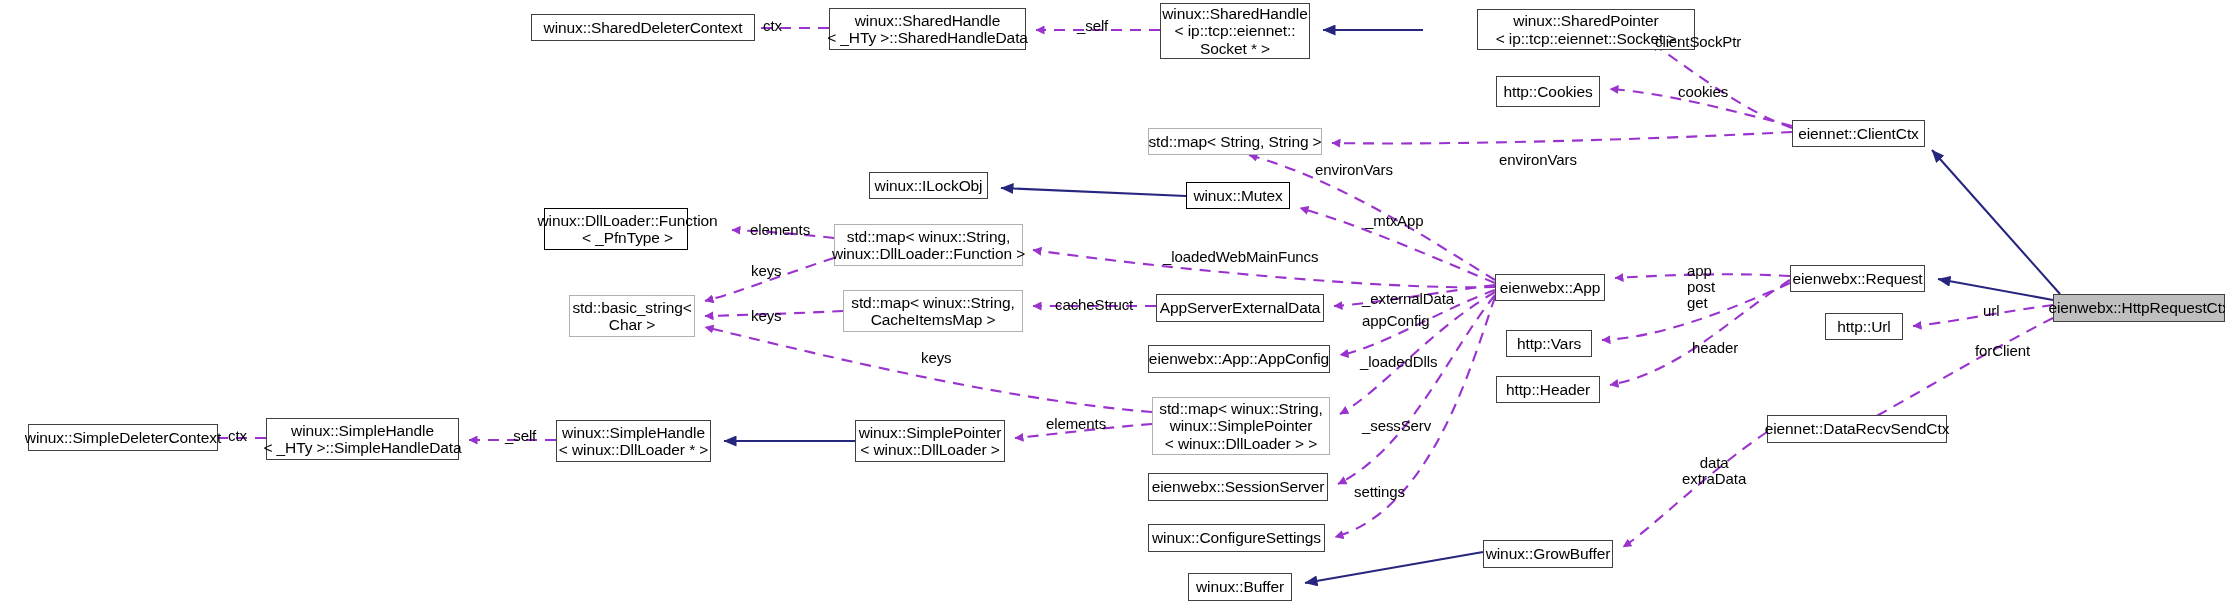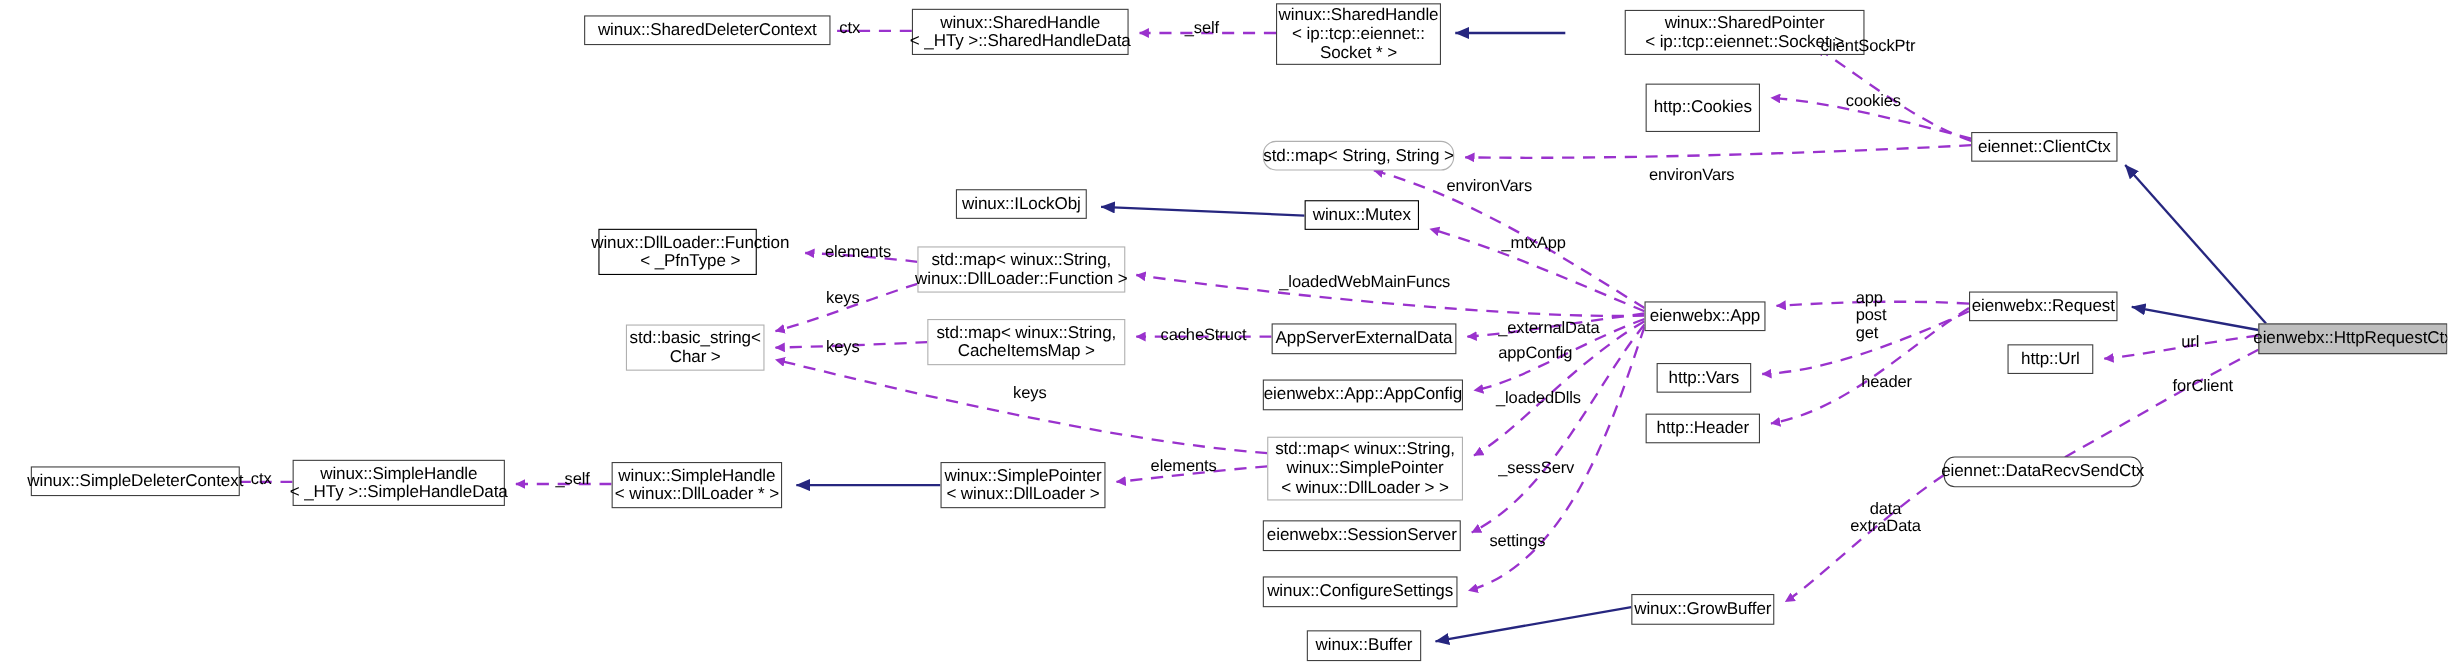--- a/index.html
+++ b/index.html
@@ -137,23 +137,23 @@
 
   <div id="nodes">
     <div class="node b-dark" style="left:531px;  top:14px;  width:224px; height:27px;">winux::SharedDeleterContext</div>
     <div class="node b-dark" style="left:829px;  top:8px;   width:197px; height:42px;">winux::SharedHandle
 &lt; _HTy &gt;::SharedHandleData</div>
     <div class="node b-dark" style="left:1160px; top:3px;   width:150px; height:56px;">winux::SharedHandle
 &lt; ip::tcp::eiennet::
 Socket * &gt;</div>
     <div class="node b-dark" style="left:1477px; top:9px;   width:218px; height:41px;">winux::SharedPointer
 &lt; ip::tcp::eiennet::Socket &gt;</div>
-    <div class="node b-dark" style="left:1496px; top:76px;  width:104px; height:44px;">http::Cookies</div>
+    <div class="node b-dark" style="left:1496px; top:76px;  width:104px; height:31px;">http::Cookies</div>
     <div class="node b-dark" style="left:1792px; top:120px; width:133px; height:27px;">eiennet::ClientCtx</div>
-    <div class="node b-light" style="left:1148px; top:128px; width:174px; height:27px;border-radius:12px;">std::map&lt; String, String &gt;</div>
+    <div class="node b-light" style="left:1148px; top:128px; width:174px; height:27px;">std::map&lt; String, String &gt;</div>
     <div class="node b-dark" style="left:869px;  top:172px; width:119px; height:27px;">winux::ILockObj</div>
     <div class="node b-black" style="left:1186px; top:182px; width:104px; height:27px;">winux::Mutex</div>
     <div class="node b-black" style="left:544px;  top:208px; width:144px; height:42px;padding-left:28px;">winux::DllLoader::Function
 &lt; _PfnType &gt;</div>
     <div class="node b-light" style="left:834px;  top:224px; width:189px; height:42px;">std::map&lt; winux::String,
 winux::DllLoader::Function &gt;</div>
     <div class="node b-light" style="left:569px;  top:295px; width:126px; height:42px;">std::basic_string&lt;
 Char &gt;</div>
     <div class="node b-light" style="left:843px;  top:290px; width:180px; height:42px;">std::map&lt; winux::String,
 CacheItemsMap &gt;</div>
@@ -169,21 +169,21 @@
     <div class="node b-dark" style="left:266px;  top:418px; width:193px; height:42px;">winux::SimpleHandle
 &lt; _HTy &gt;::SimpleHandleData</div>
     <div class="node b-dark" style="left:556px;  top:420px; width:155px; height:42px;">winux::SimpleHandle
 &lt; winux::DllLoader * &gt;</div>
     <div class="node b-dark" style="left:855px;  top:420px; width:150px; height:42px;">winux::SimplePointer
 &lt; winux::DllLoader &gt;</div>
     <div class="node b-light" style="left:1152px; top:397px; width:178px; height:58px;">std::map&lt; winux::String,
 winux::SimplePointer
 &lt; winux::DllLoader &gt; &gt;</div>
     <div class="node b-dark" style="left:1148px; top:473px; width:180px; height:28px;">eienwebx::SessionServer</div>
-    <div class="node b-dark" style="left:1767px; top:415px; width:180px; height:28px;border-radius:10px;">eiennet::DataRecvSendCtx</div>
+    <div class="node b-dark" style="left:1767px; top:415px; width:180px; height:28px;">eiennet::DataRecvSendCtx</div>
     <div class="node b-dark" style="left:1148px; top:524px; width:177px; height:28px;">winux::ConfigureSettings</div>
     <div class="node b-dark" style="left:1483px; top:540px; width:130px; height:28px;">winux::GrowBuffer</div>
     <div class="node b-dark" style="left:1188px; top:573px; width:104px; height:28px;">winux::Buffer</div>
   </div>
 
   <div id="edge-labels">
     <div class="edge-label" style="left:763px;  top:18px;">ctx</div>
     <div class="edge-label" style="left:1077px; top:18px;">_self</div>
     <div class="edge-label" style="left:1655px; top:34px;">clientSockPtr</div>
     <div class="edge-label" style="left:1678px; top:84px;">cookies</div>

